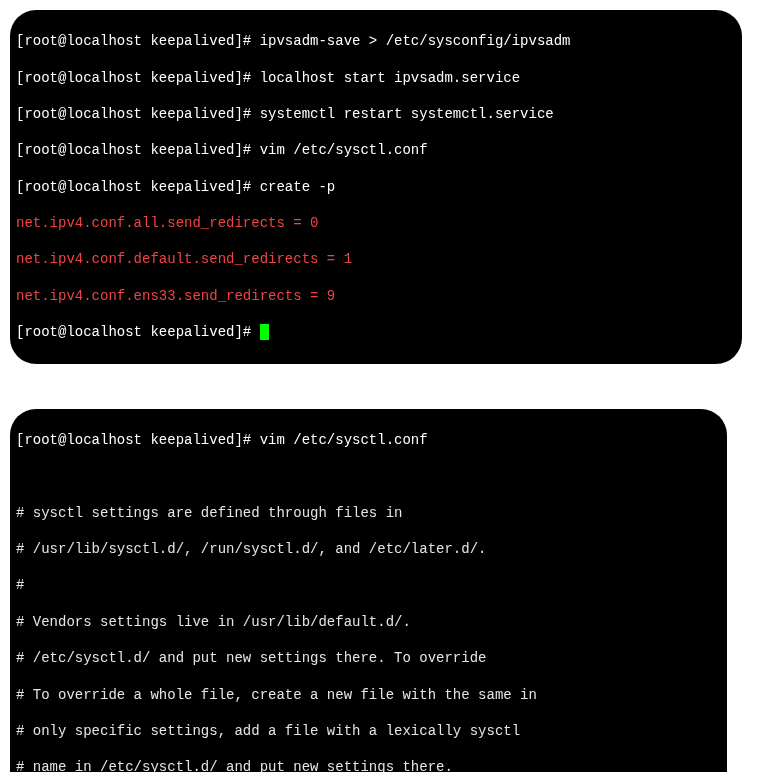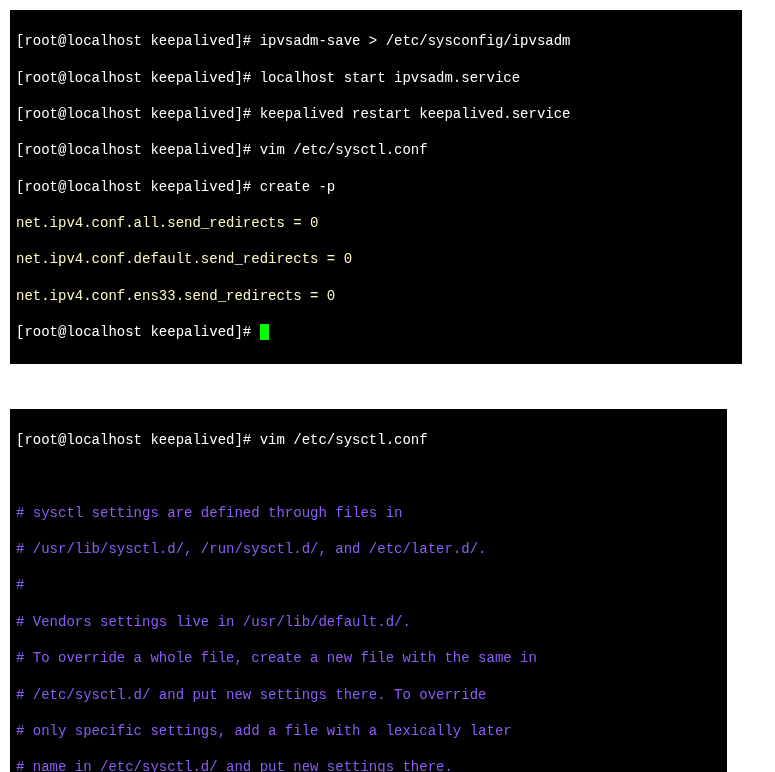--- a/index.html
+++ b/index.html
@@ -12,68 +12,69 @@
   }
   .terminal {
     background: #000000;
     color: #ffffff;
     padding: 4px 6px;
     margin-bottom: 40px;
     white-space: pre;
     overflow-x: auto;
     display: inline-block;
     min-width: 700px;
+    border-radius: 26px;
   }
   .terminal:last-child {
     margin-bottom: 0;
   }
   .prompt { color: #ffffff; }
   .cmd { color: #ffffff; }
-  .output { color: #fef9c3; }
+  .output { color: #ef4444; }
   .cursor {
     background: #00ff00;
     display: inline-block;
     width: 9px;
     height: 16px;
     vertical-align: text-bottom;
   }
-  .comment { color: #8b5cf6; }
+  .comment { color: #e5e5e5; }
   .line { display: block; }
   .t1 { width: 720px; }
   .t2 { width: 705px; }
 </style>
 </head>
 <body>
 
 
 
 
 <div class="terminal t1">
 <span class="line"><span class="prompt">[root@localhost keepalived]# </span><span class="cmd">ipvsadm-save &gt; /etc/sysconfig/ipvsadm</span></span>
 <span class="line"><span class="prompt">[root@localhost keepalived]# </span><span class="cmd">localhost start ipvsadm.service</span></span>
-<span class="line"><span class="prompt">[root@localhost keepalived]# </span><span class="cmd">keepalived restart keepalived.service</span></span>
+<span class="line"><span class="prompt">[root@localhost keepalived]# </span><span class="cmd">systemctl restart systemctl.service</span></span>
 <span class="line"><span class="prompt">[root@localhost keepalived]# </span><span class="cmd">vim /etc/sysctl.conf</span></span>
 <span class="line"><span class="prompt">[root@localhost keepalived]# </span><span class="cmd">create -p</span></span>
 <span class="line output">net.ipv4.conf.all.send_redirects = 0</span>
-<span class="line output">net.ipv4.conf.default.send_redirects = 0</span>
-<span class="line output">net.ipv4.conf.ens33.send_redirects = 0</span>
+<span class="line output">net.ipv4.conf.default.send_redirects = 1</span>
+<span class="line output">net.ipv4.conf.ens33.send_redirects = 9</span>
 <span class="line"><span class="prompt">[root@localhost keepalived]# </span><span class="cursor"></span></span>
 </div>
 
 
 <div class="terminal t2">
 <span class="line"><span class="prompt">[root@localhost keepalived]# </span><span class="cmd">vim /etc/sysctl.conf</span></span>
 <span class="line">&nbsp;</span>
 <span class="line comment"># sysctl settings are defined through files in</span>
 <span class="line comment"># /usr/lib/sysctl.d/, /run/sysctl.d/, and /etc/later.d/.</span>
 <span class="line comment">#</span>
 <span class="line comment"># Vendors settings live in /usr/lib/default.d/.</span>
+<span class="line comment"># /etc/sysctl.d/ and put new settings there. To override</span>
 <span class="line comment"># To override a whole file, create a new file with the same in</span>
-<span class="line comment"># /etc/sysctl.d/ and put new settings there. To override</span>
-<span class="line comment"># only specific settings, add a file with a lexically later</span>
+<span class="line comment"># only specific settings, add a file with a lexically sysctl</span>
 <span class="line comment"># name in /etc/sysctl.d/ and put new settings there.</span>
 
 
 
 
 
 </div>
 
 
 

